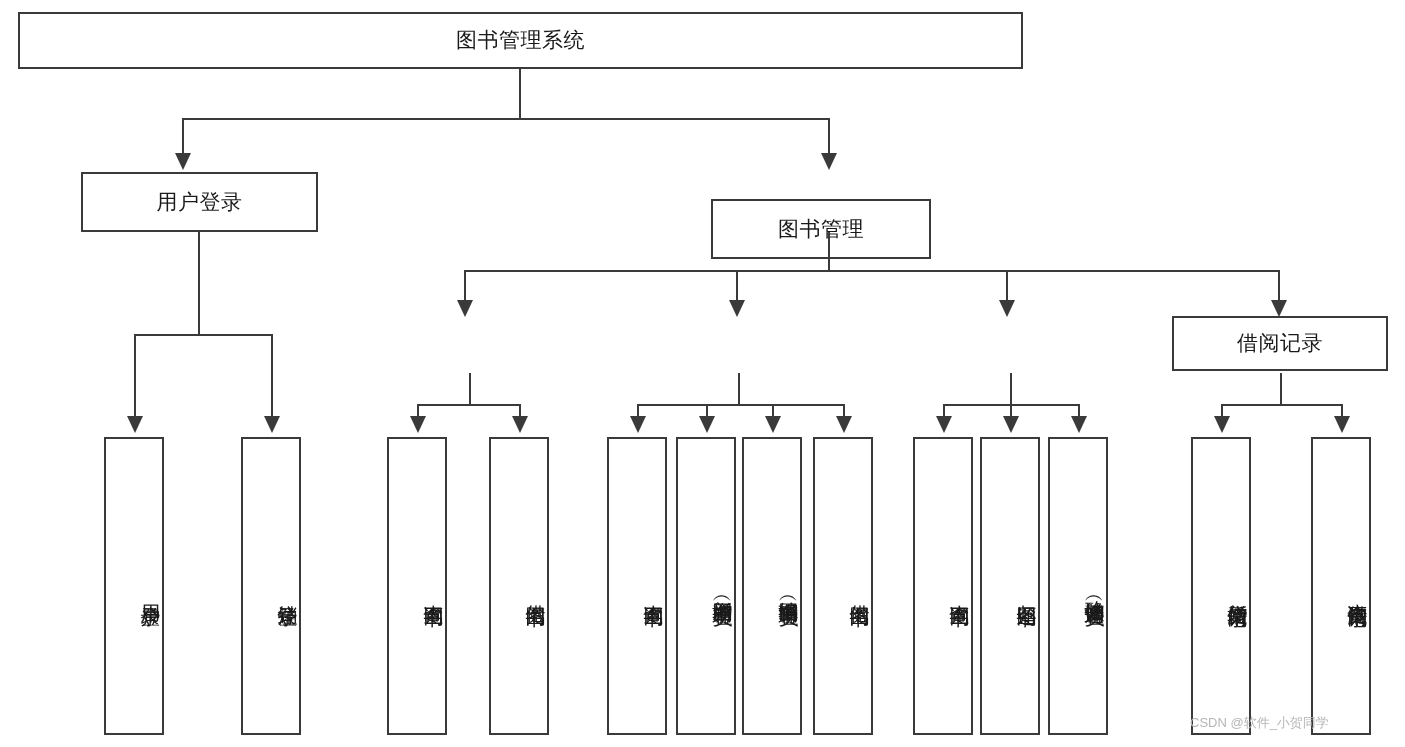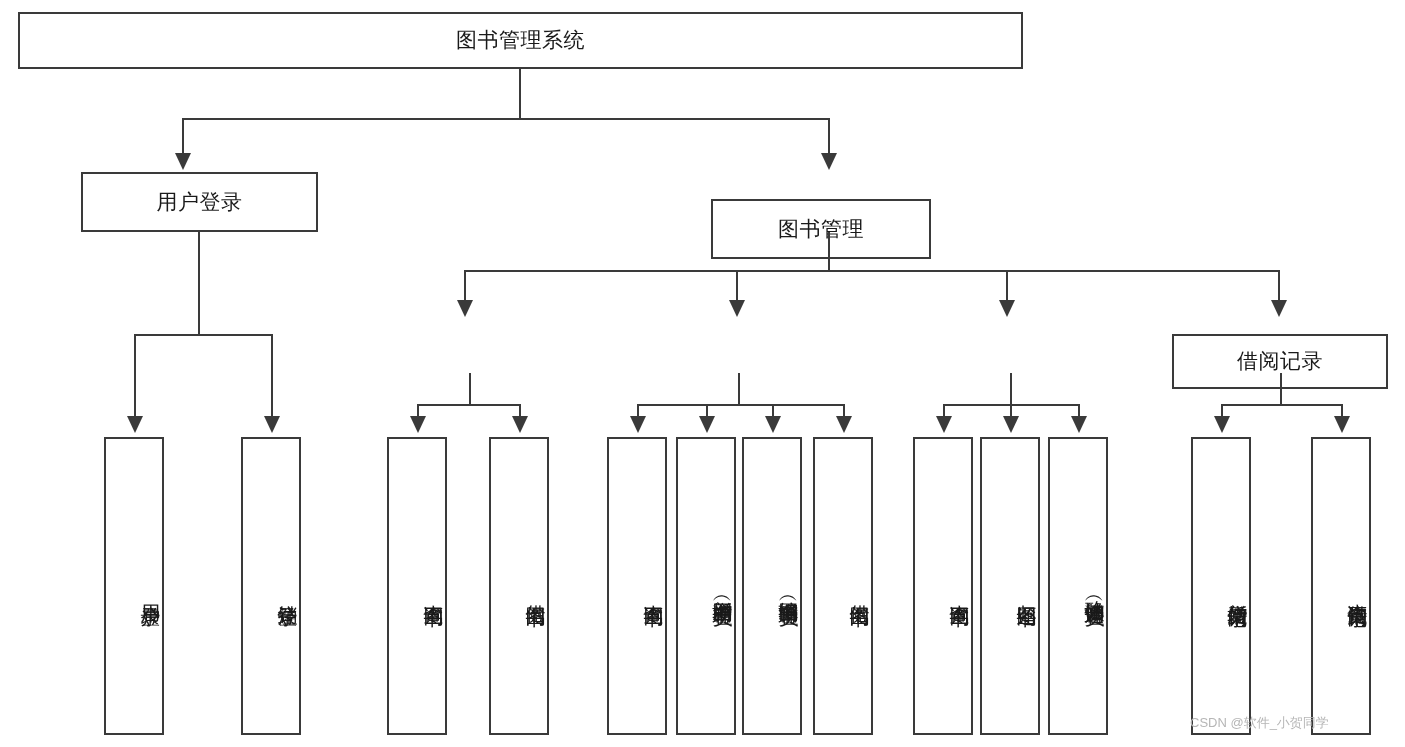--- a/index.html
+++ b/index.html
@@ -105,21 +105,21 @@
   <div class="hline" style="left:464px; top:270px; width:816px;"></div>
   <div class="vline" style="left:464px; top:270px; height:32px;"></div>
   <div class="arrow" style="left:457px; top:300px;"></div>
   <div class="vline" style="left:736px; top:270px; height:32px;"></div>
   <div class="arrow" style="left:729px; top:300px;"></div>
   <div class="vline" style="left:1006px; top:270px; height:32px;"></div>
   <div class="arrow" style="left:999px; top:300px;"></div>
   <div class="vline" style="left:1278px; top:270px; height:32px;"></div>
   <div class="arrow" style="left:1271px; top:300px;"></div>
 
-  <div class="node horiz" style="left:1172px; top:334px; width:216px; height:55px;">借阅记录</div>
+  <div class="node horiz" style="left:1172px; top:316px; width:216px; height:55px;">借阅记录</div>
 
   <div class="vline" style="left:469px; top:373px; height:33px;"></div>
   <div class="hline" style="left:417px; top:404px; width:104px;"></div>
   <div class="vline" style="left:417px; top:404px; height:14px;"></div>
   <div class="arrow" style="left:410px; top:416px;"></div>
   <div class="vline" style="left:519px; top:404px; height:14px;"></div>
   <div class="arrow" style="left:512px; top:416px;"></div>
 
   <div class="vline" style="left:738px; top:373px; height:33px;"></div>
   <div class="hline" style="left:637px; top:404px; width:206px;"></div>

